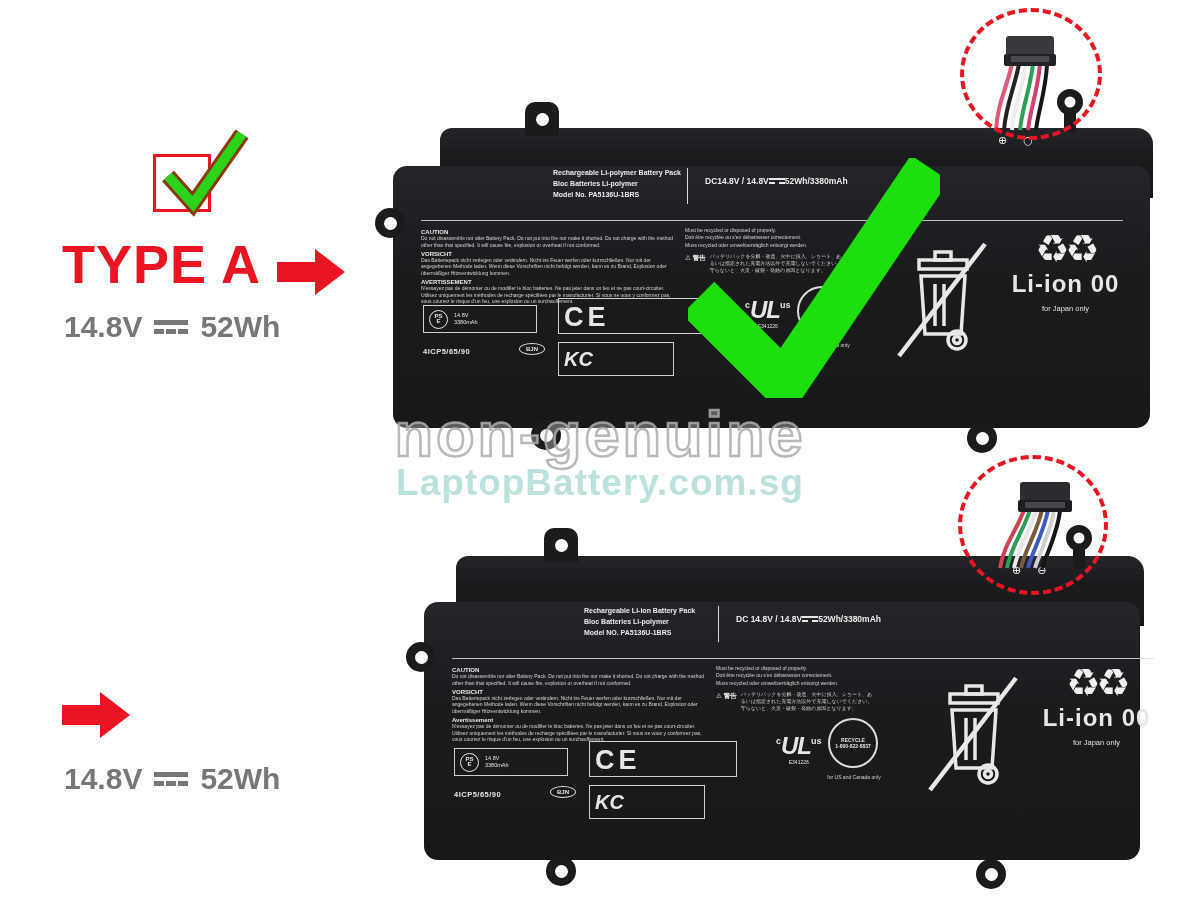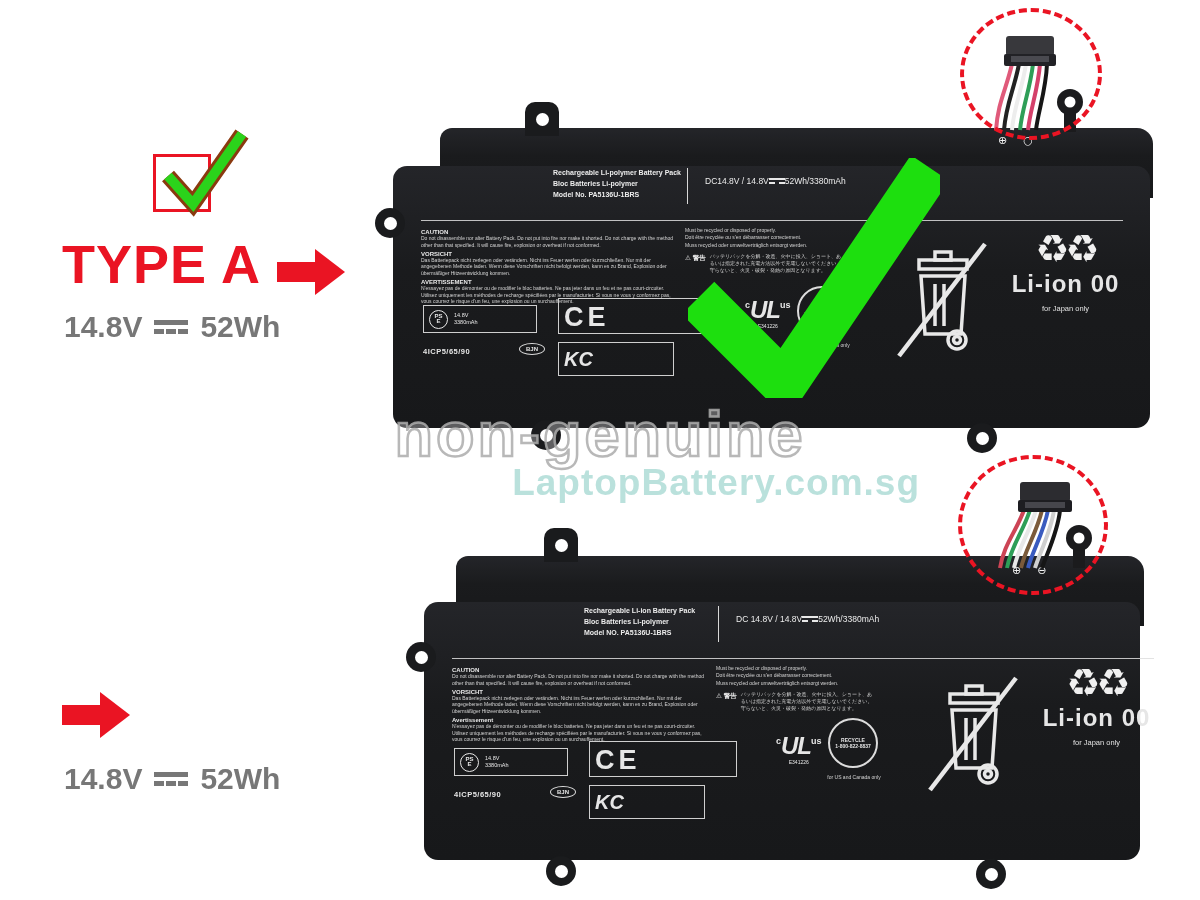--- a/index.html
+++ b/index.html
@@ -10,21 +10,21 @@
   }
   
   .title { position:absolute; left:430px; width:540px; text-align:center;
     font-size:40px; font-weight:800; letter-spacing:.5px; z-index:7; white-space:nowrap; }
   .t-blue { color:var(--blue); }
   .t-red  { color:var(--red); margin-left:8px; }
   
   .wm1 { position:absolute; left:280px; top:398px; width:640px; text-align:center;
     font-size:63px; font-weight:700; letter-spacing:3px; z-index:6;
     color:rgba(255,255,255,.30); -webkit-text-stroke:2.5px rgba(172,172,172,.85); }
-  .wm2 { position:absolute; left:280px; top:462px; width:640px; text-align:right;
+  .wm2 { position:absolute; left:280px; top:462px; width:640px; text-align:center;
     font-size:37px; font-weight:700; letter-spacing:1px; z-index:3;
     color:rgba(140,205,196,.60); }
   
   .checkbox { position:absolute; left:153px; top:154px; width:58px; height:58px;
     background:#fff; border:3px solid var(--red); z-index:5; }
   .cbx-check { position:absolute; left:138px; top:118px; z-index:6; }
   .type-row { position:absolute; display:flex; align-items:flex-end; gap:16px; z-index:5; }
   .type-label { font-size:54px; font-weight:800; color:var(--red); letter-spacing:1px; }
   .arrow { position:relative; width:68px; height:46px; }
   .arrow .shaft { position:absolute; left:0; top:13px; width:38px; height:20px; background:var(--red); }
@@ -44,21 +44,21 @@
   .bat-upper { border-radius:12px 16px 0 0; }
   .bat-main  { border-radius:14px; }
   .lug { position:absolute; width:30px; height:30px; background:#1a1b1d; border-radius:50%; }
   .lug .hole, .tab .hole { position:absolute; left:50%; top:50%; width:13px; height:13px;
     margin:-6.5px 0 0 -6.5px; background:#fff; border-radius:50%; }
   .tab { position:absolute; width:34px; height:34px; background:#1a1b1d; border-radius:10px 10px 0 0; }
   .hdr-left { position:absolute; left:160px; top:40px; width:150px;
     font-size:7px; font-weight:700; line-height:1.55; color:#ececec; }
   .hdr-div  { position:absolute; left:294px; top:40px; width:1px; height:36px; background:#d8d8d8; }
   .hdr-right{ position:absolute; left:312px; top:48px; display:flex; align-items:center; 
-    font-size:8.5px; font-weight:400; color:#ececec; }
+    font-size:8.5px; font-weight:700; color:#ececec; }
   .hdr-rule { position:absolute; left:28px; top:92px; width:702px; height:1px; background:#dedede; opacity:.85; }
   .caution { position:absolute; left:28px; top:99px; width:254px; }
   .cap-h { font-size:6px; font-weight:700; color:#e8e8e8; margin-top:2px; }
   .cap-p { font-size:5px; line-height:1.35; color:#d5d5d5; }
   .recycle-col { position:absolute; left:292px; top:99px; width:165px;
     font-size:5px; line-height:1.45; color:#d5d5d5; }
   .jp { display:flex; gap:4px; margin-top:4px; }
   .jp-label { font-size:6.5px; font-weight:700; white-space:nowrap; color:#e8e8e8; }
   .warn-glyph { font-family:"DejaVu Sans", sans-serif; }
   .jp-text { font-size:5px; line-height:1.4; width:132px; color:#d5d5d5; }

